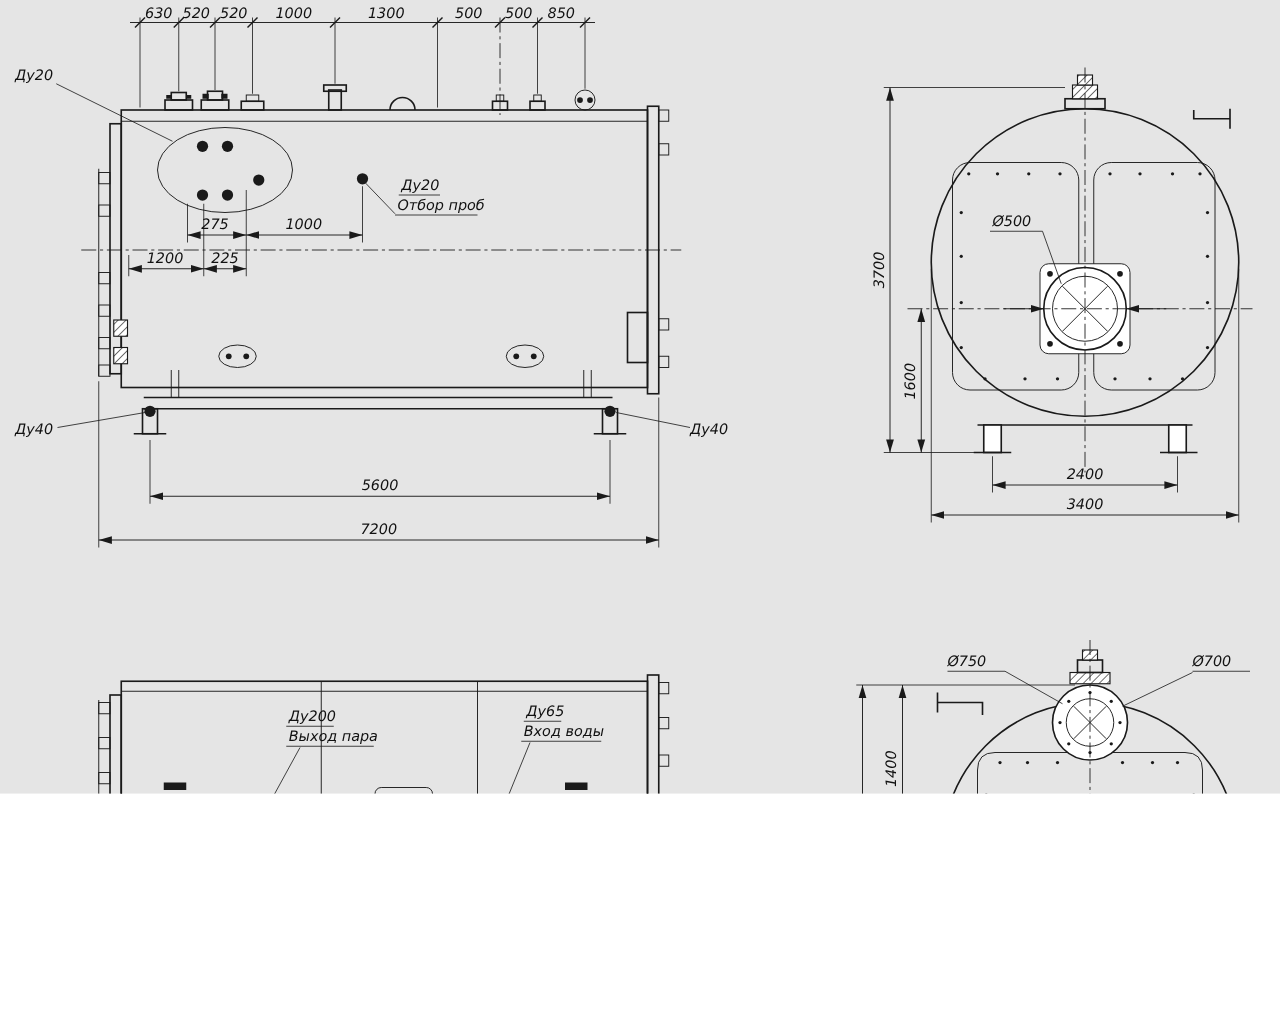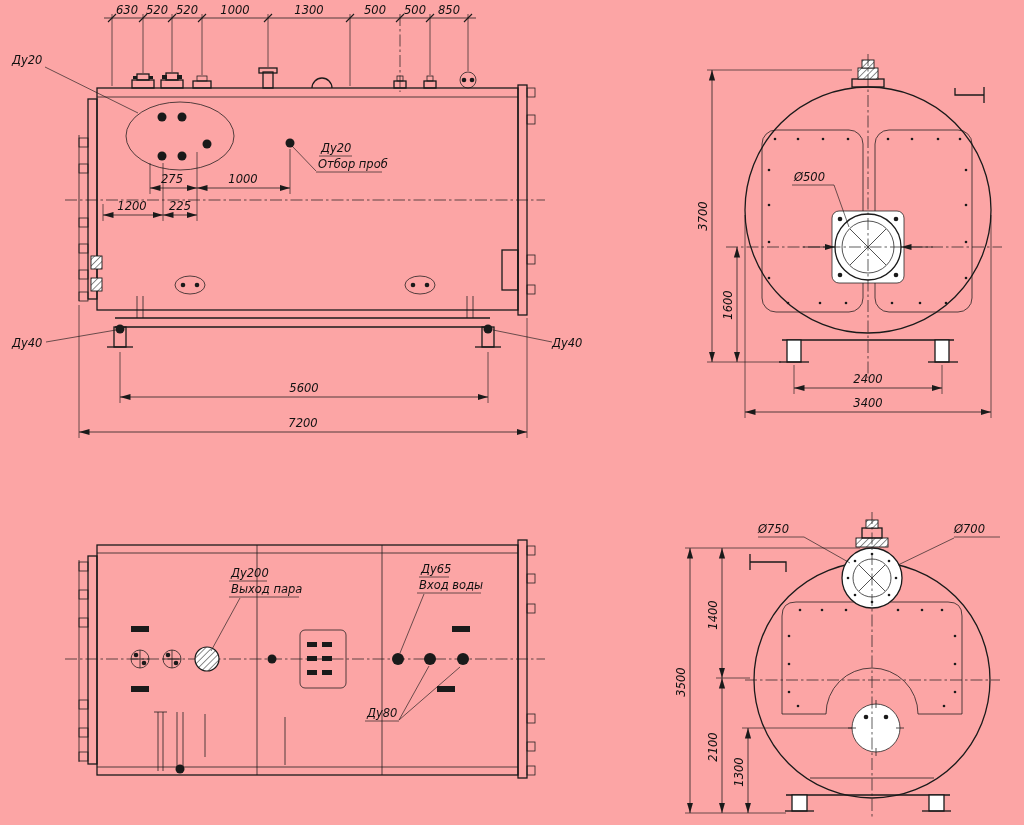--- a/index.html
+++ b/index.html
@@ -1,16 +1,16 @@
 <!DOCTYPE html>
 <html><head>
 <meta charset="utf-8">
 <style>
   html,body{margin:0;padding:0;background:#fff;}
-  #stage{position:relative;width:1024px;height:825px;background:#fca5a5;overflow:hidden;}
+  #stage{position:relative;width:1024px;height:635px;background:#e5e5e5;overflow:hidden;}
   svg{display:block}
   .ln {stroke:#1a1a1a;stroke-width:1.3;fill:none}
   .lnw{stroke:#1a1a1a;stroke-width:1.3;fill:#fff}
   .lnh{stroke:#1a1a1a;stroke-width:1.2;fill:url(#hatch)}
   .tn {stroke:#1a1a1a;stroke-width:.75;fill:none}
   .tnw{stroke:#1a1a1a;stroke-width:.75;fill:#fff}
   .tnh{stroke:#1a1a1a;stroke-width:.9;fill:url(#hatch)}
   .cl {stroke:#1a1a1a;stroke-width:.7;fill:none;stroke-dasharray:12 3 2.5 3}
   .dim{stroke:#1a1a1a;stroke-width:.75;fill:none;marker-start:url(#arr);marker-end:url(#arr)}
   .ar {stroke:#1a1a1a;stroke-width:.75;fill:none;marker-end:url(#arr)}

